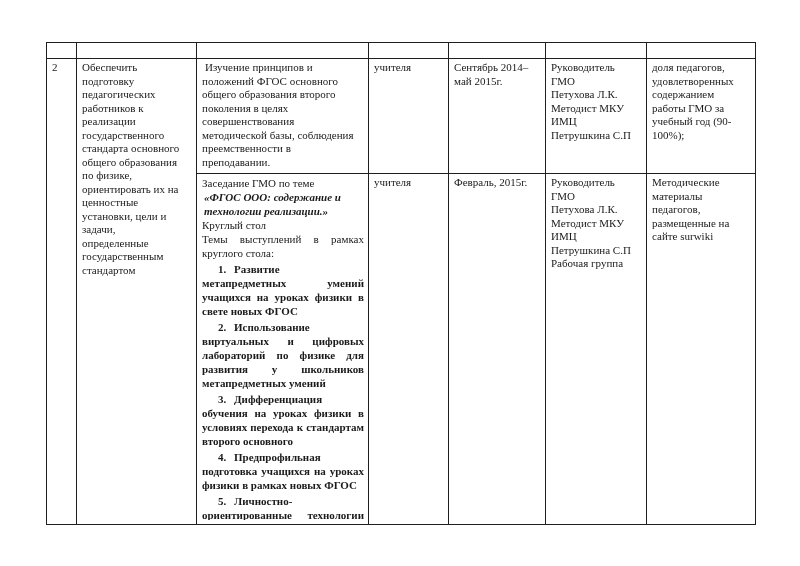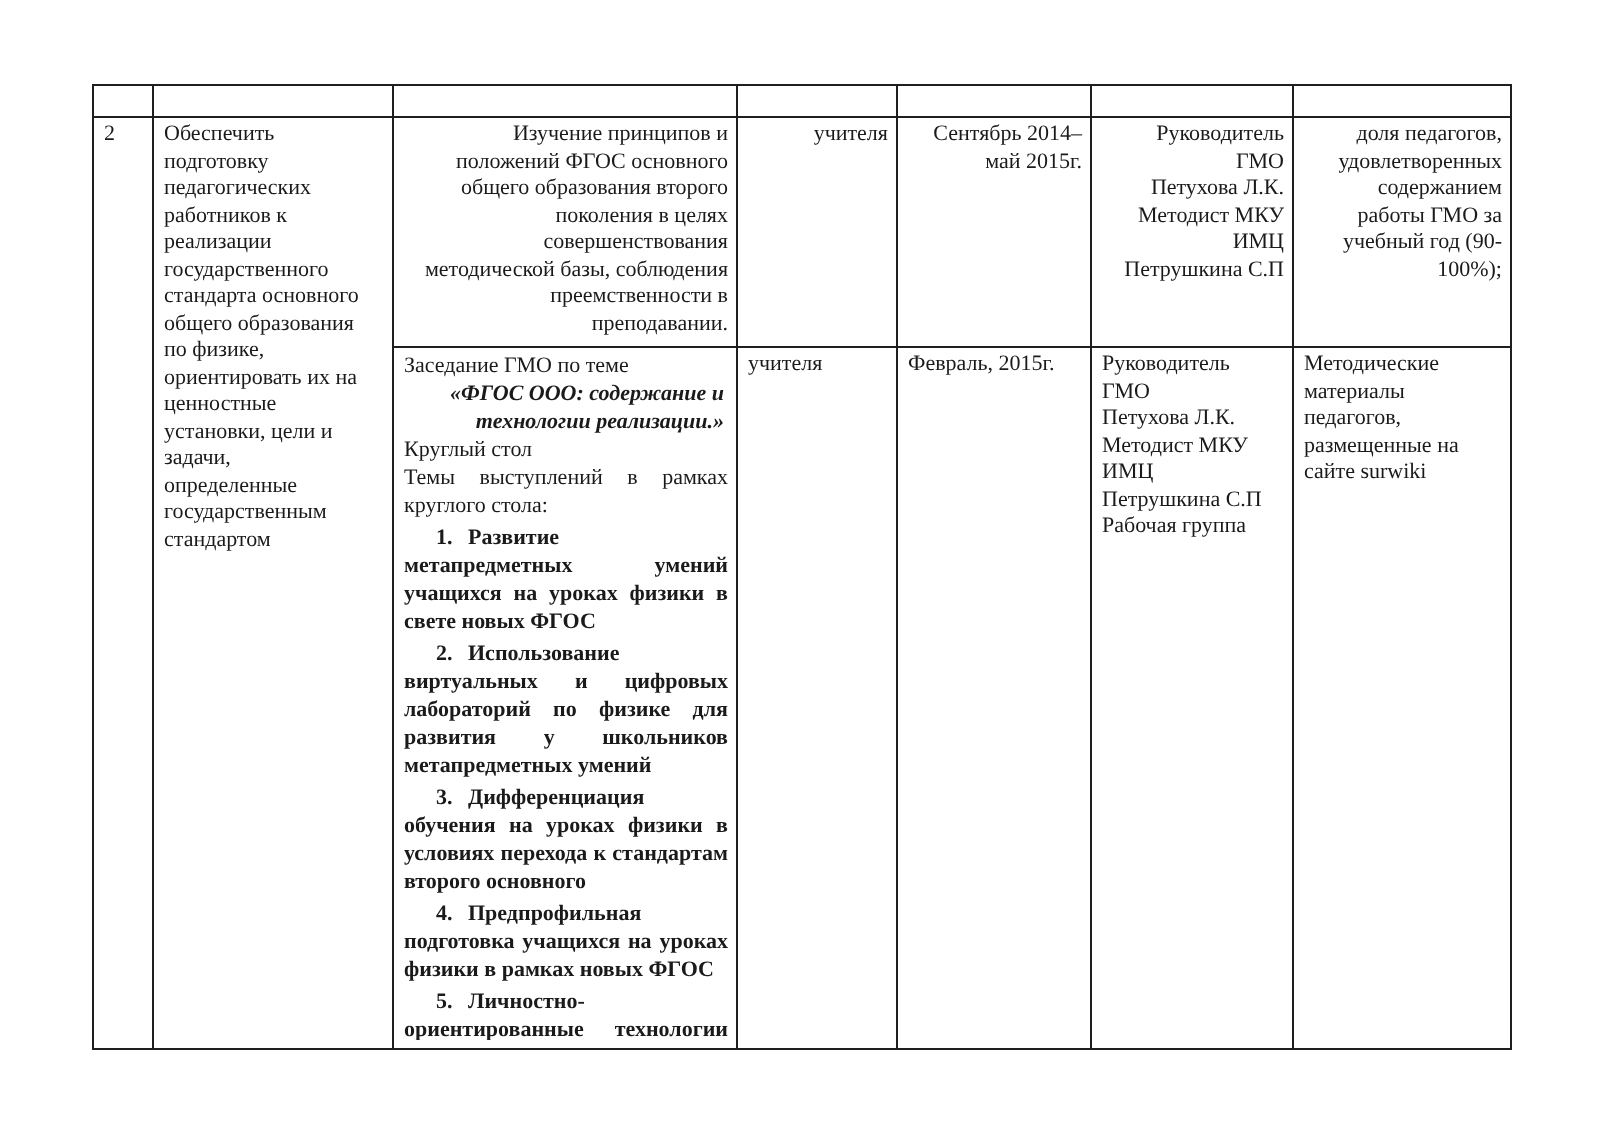--- a/index.html
+++ b/index.html
@@ -24,30 +24,30 @@
   }
   td {
     border: 1px solid #1f1f1f;
     vertical-align: top;
     padding: 2px 4px 2px 5px;
     font-size: 11px;
     line-height: 13.5px;
     overflow: hidden;
   }
   tr.header-row td { height: 15px; padding: 0; }
-  tr.row-a > td.ra { height: 110px; text-align: right; }
+  tr.row-a > td.ra { height: 110px; }
   tr.row-b > td.rb { height: 346px; margin-left: 48px; }
   .pre { white-space: pre-line; }
   .indent-first { text-indent: 3px; }
   .clip { height: 344px; overflow: hidden; line-height: 14px; }
   .clip p { margin: 0; }
   p.topic {
     font-weight: bold;
     font-style: italic;
-    text-align: right;
+    text-align: left;
     padding: 0 2px;
   }
   p.just { text-align: justify; font-family: Liberation Serif, serif; }
   p.li {
     text-align: justify;
     text-indent: 8px;
     margin-top: 2px !important;
     font-weight: bold;
   }
   .num { display: inline-block; width: 24px; }

